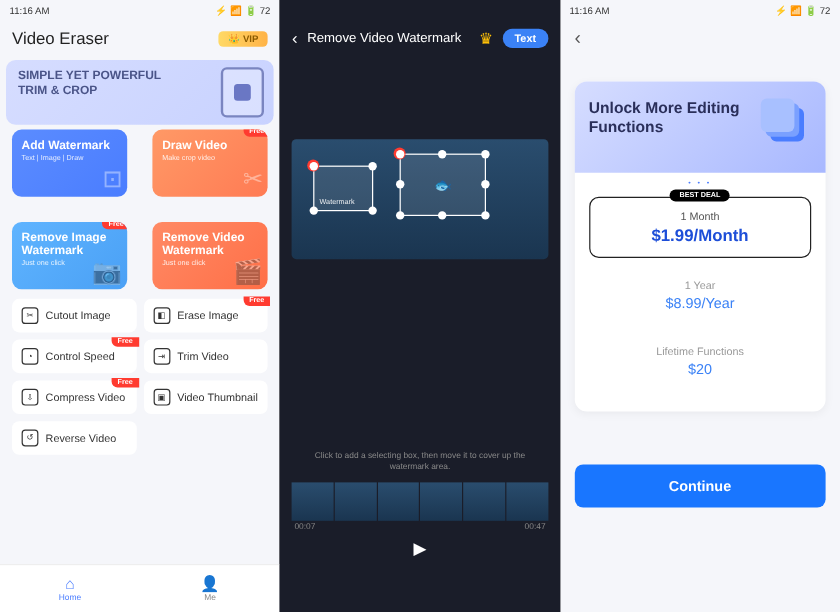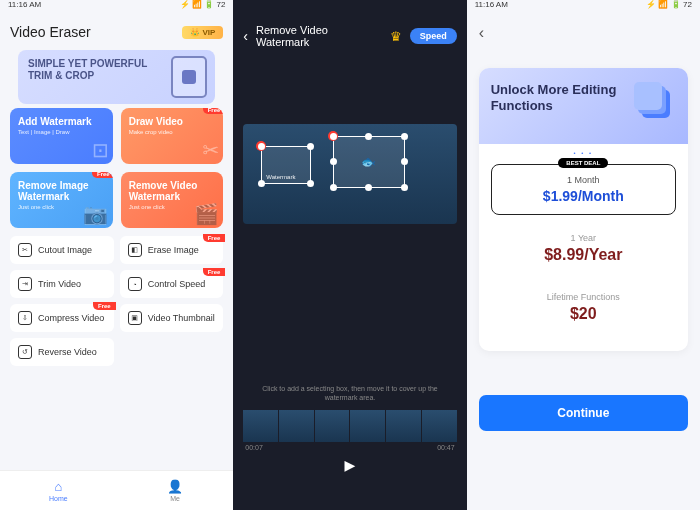--- a/index.html
+++ b/index.html
@@ -1,31 +1,31 @@
 <!DOCTYPE html>
 <html><head>
 <meta charset="utf-8">
 <style>
 *{margin:0;padding:0;box-sizing:border-box;font-family:-apple-system,BlinkMacSystemFont,sans-serif}
 body{width:700px;height:510px;display:flex;background:#000;overflow:hidden}
 .screen{width:233.33px;height:510px;position:relative;overflow:hidden}
 .s1{background:#f5f6fa}
 .s2{background:#1a1d29}
 .s3{background:#f5f6fa}
-.status{height:18px;display:flex;justify-content:space-between;align-items:flex-start;padding:0 8px;font-size:8px;color:#333}
+.status{height:18px;display:flex;justify-content:space-between;align-items:center;padding:0 8px;font-size:8px;color:#333}
 .status.dark{color:#fff}
 .status-r{display:flex;gap:2px;align-items:center}
 .hdr{display:flex;align-items:center;justify-content:space-between;padding:6px 10px}
 .hdr-t{font-size:14px;font-weight:400;color:#222}
 .vip{background:linear-gradient(90deg,#ffd966,#ffb347);color:#8a5a00;font-size:8px;font-weight:700;padding:2px 8px;border-radius:4px;display:flex;align-items:center;gap:2px}
-.hero{margin:4px 18px;background:linear-gradient(135deg,#d6ddff,#c8d2ff);border-radius:8px;padding:8px 10px;height:54px;position:relative;overflow:hidden}
+.hero{margin:4px 5px;background:linear-gradient(135deg,#d6ddff,#c8d2ff);border-radius:8px;padding:8px 10px;height:54px;position:relative;overflow:hidden}
 .hero-t{font-size:10px;font-weight:800;color:#4a5488;line-height:1.2}
 .hero-ph{position:absolute;right:8px;top:6px;width:36px;height:42px;border:2px solid #7a85c0;border-radius:5px;background:rgba(255,255,255,.3)}
 .hero-ph::before{content:"";position:absolute;left:50%;top:50%;transform:translate(-50%,-50%);width:14px;height:14px;background:#6a77c4;border-radius:3px}
-.grid2{display:grid;grid-template-columns:1fr 1fr;gap:8px;padding:0 10px;margin-top:4px}
+.grid2{display:grid;grid-template-columns:1fr 1fr;gap:21px;padding:0 10px;margin-top:4px}
 .tile{border-radius:8px;padding:8px;height:56px;position:relative;overflow:hidden;color:#fff}
 .tile-t{font-size:10px;font-weight:700;line-height:1.1}
 .tile-s{font-size:6px;opacity:.85;margin-top:2px}
 .t-blue{background:linear-gradient(135deg,#5b8cff,#4a7dff)}
 .t-orange{background:linear-gradient(135deg,#ff9966,#ff7b54)}
 .t-lblue{background:linear-gradient(135deg,#5fb4ff,#4aa0f5)}
 .t-ored{background:linear-gradient(135deg,#ff8a65,#ff6f47)}
 .free{position:absolute;top:-2px;right:-2px;background:#ff3b30;color:#fff;font-size:6px;font-weight:700;padding:1px 5px;border-radius:0 0 0 5px}
 .tile-ic{position:absolute;right:4px;bottom:2px;opacity:.4;font-size:20px}
 .list{padding:4px 10px;display:grid;grid-template-columns:1fr 1fr;gap:6px;margin-top:4px}
@@ -59,21 +59,21 @@
 .card-hero-t{font-size:13px;font-weight:700;color:#2a2f5a;line-height:1.25}
 .stack{position:absolute;right:12px;top:14px;width:42px;height:42px}
 .stack span{position:absolute;width:28px;height:28px;border-radius:5px}
 .dots{text-align:center;font-size:6px;color:#4a7dff;margin-top:6px;letter-spacing:2px}
 .plan{margin:8px 12px;padding:10px;border-radius:8px;text-align:center;position:relative}
 .plan.sel{border:1.5px solid #222}
 .bd{position:absolute;top:-7px;left:50%;transform:translateX(-50%);background:#000;color:#fff;font-size:6px;font-weight:700;padding:2px 8px;border-radius:7px}
 .plan-n{font-size:9px;color:#555;margin-bottom:3px}
 .plan-p{font-size:14px;font-weight:700;color:#1d4ed8}
 .plan.dim .plan-n{color:#999}
-.plan.dim .plan-p{color:#7f1d1d;font-weight:700;font-size:16px}
+.plan.dim .plan-p{color:#3b82f6;font-weight:400;font-size:12px}
 .cont{margin:44px 12px 0;background:#1976ff;color:#fff;text-align:center;padding:11px;border-radius:7px;font-size:12px;font-weight:600}
 </style>
 </head>
 <body>
 
 <div class="screen s1">
   <div class="status">
     <span>11:16 AM</span>
     <span class="status-r">⚡ 📶 🔋 72</span>
   </div>
@@ -114,27 +114,27 @@
     <div class="li">
         <span class="li-ic">✂</span>
         <span>Cutout Image</span>
       </div>
     <div class="li">
         <span class="free">Free</span>
         <span class="li-ic">◧</span>
         <span>Erase Image</span>
       </div>
     <div class="li">
-        <span class="li-ic">⇥</span>
-        <span>Trim Video</span>
-      </div>
-    <div class="li">
         <span class="free">Free</span>
         <span class="li-ic">◔</span>
         <span>Control Speed</span>
+      </div>
+    <div class="li">
+        <span class="li-ic">⇥</span>
+        <span>Trim Video</span>
       </div>
     <div class="li">
         <span class="free">Free</span>
         <span class="li-ic">⇩</span>
         <span>Compress Video</span>
       </div>
     <div class="li">
         <span class="li-ic">▣</span>
         <span>Video Thumbnail</span>
       </div>
@@ -157,21 +157,21 @@
 
 <div class="screen s2">
   <div class="status dark">
       <span></span>
       <span></span>
     </div>
   <div class="hdr2">
     <span class="back">‹</span>
     <span class="hdr2-t">Remove Video Watermark</span>
     <span class="crown">♛</span>
-    <span class="done">Speed</span>
+    <span class="done">Text</span>
   </div>
   <div class="editor">
     <div class="selbox sb1">
       <span class="xbtn">×</span>
       <span class="handle" style="top:-4px;left:-4px"></span>
         <span class="handle" style="top:-4px;right:-4px"></span>
       <span class="handle" style="bottom:-4px;left:-4px"></span>
         <span class="handle" style="bottom:-4px;right:-4px"></span>
       <span class="wml">Watermark</span>
     </div>

